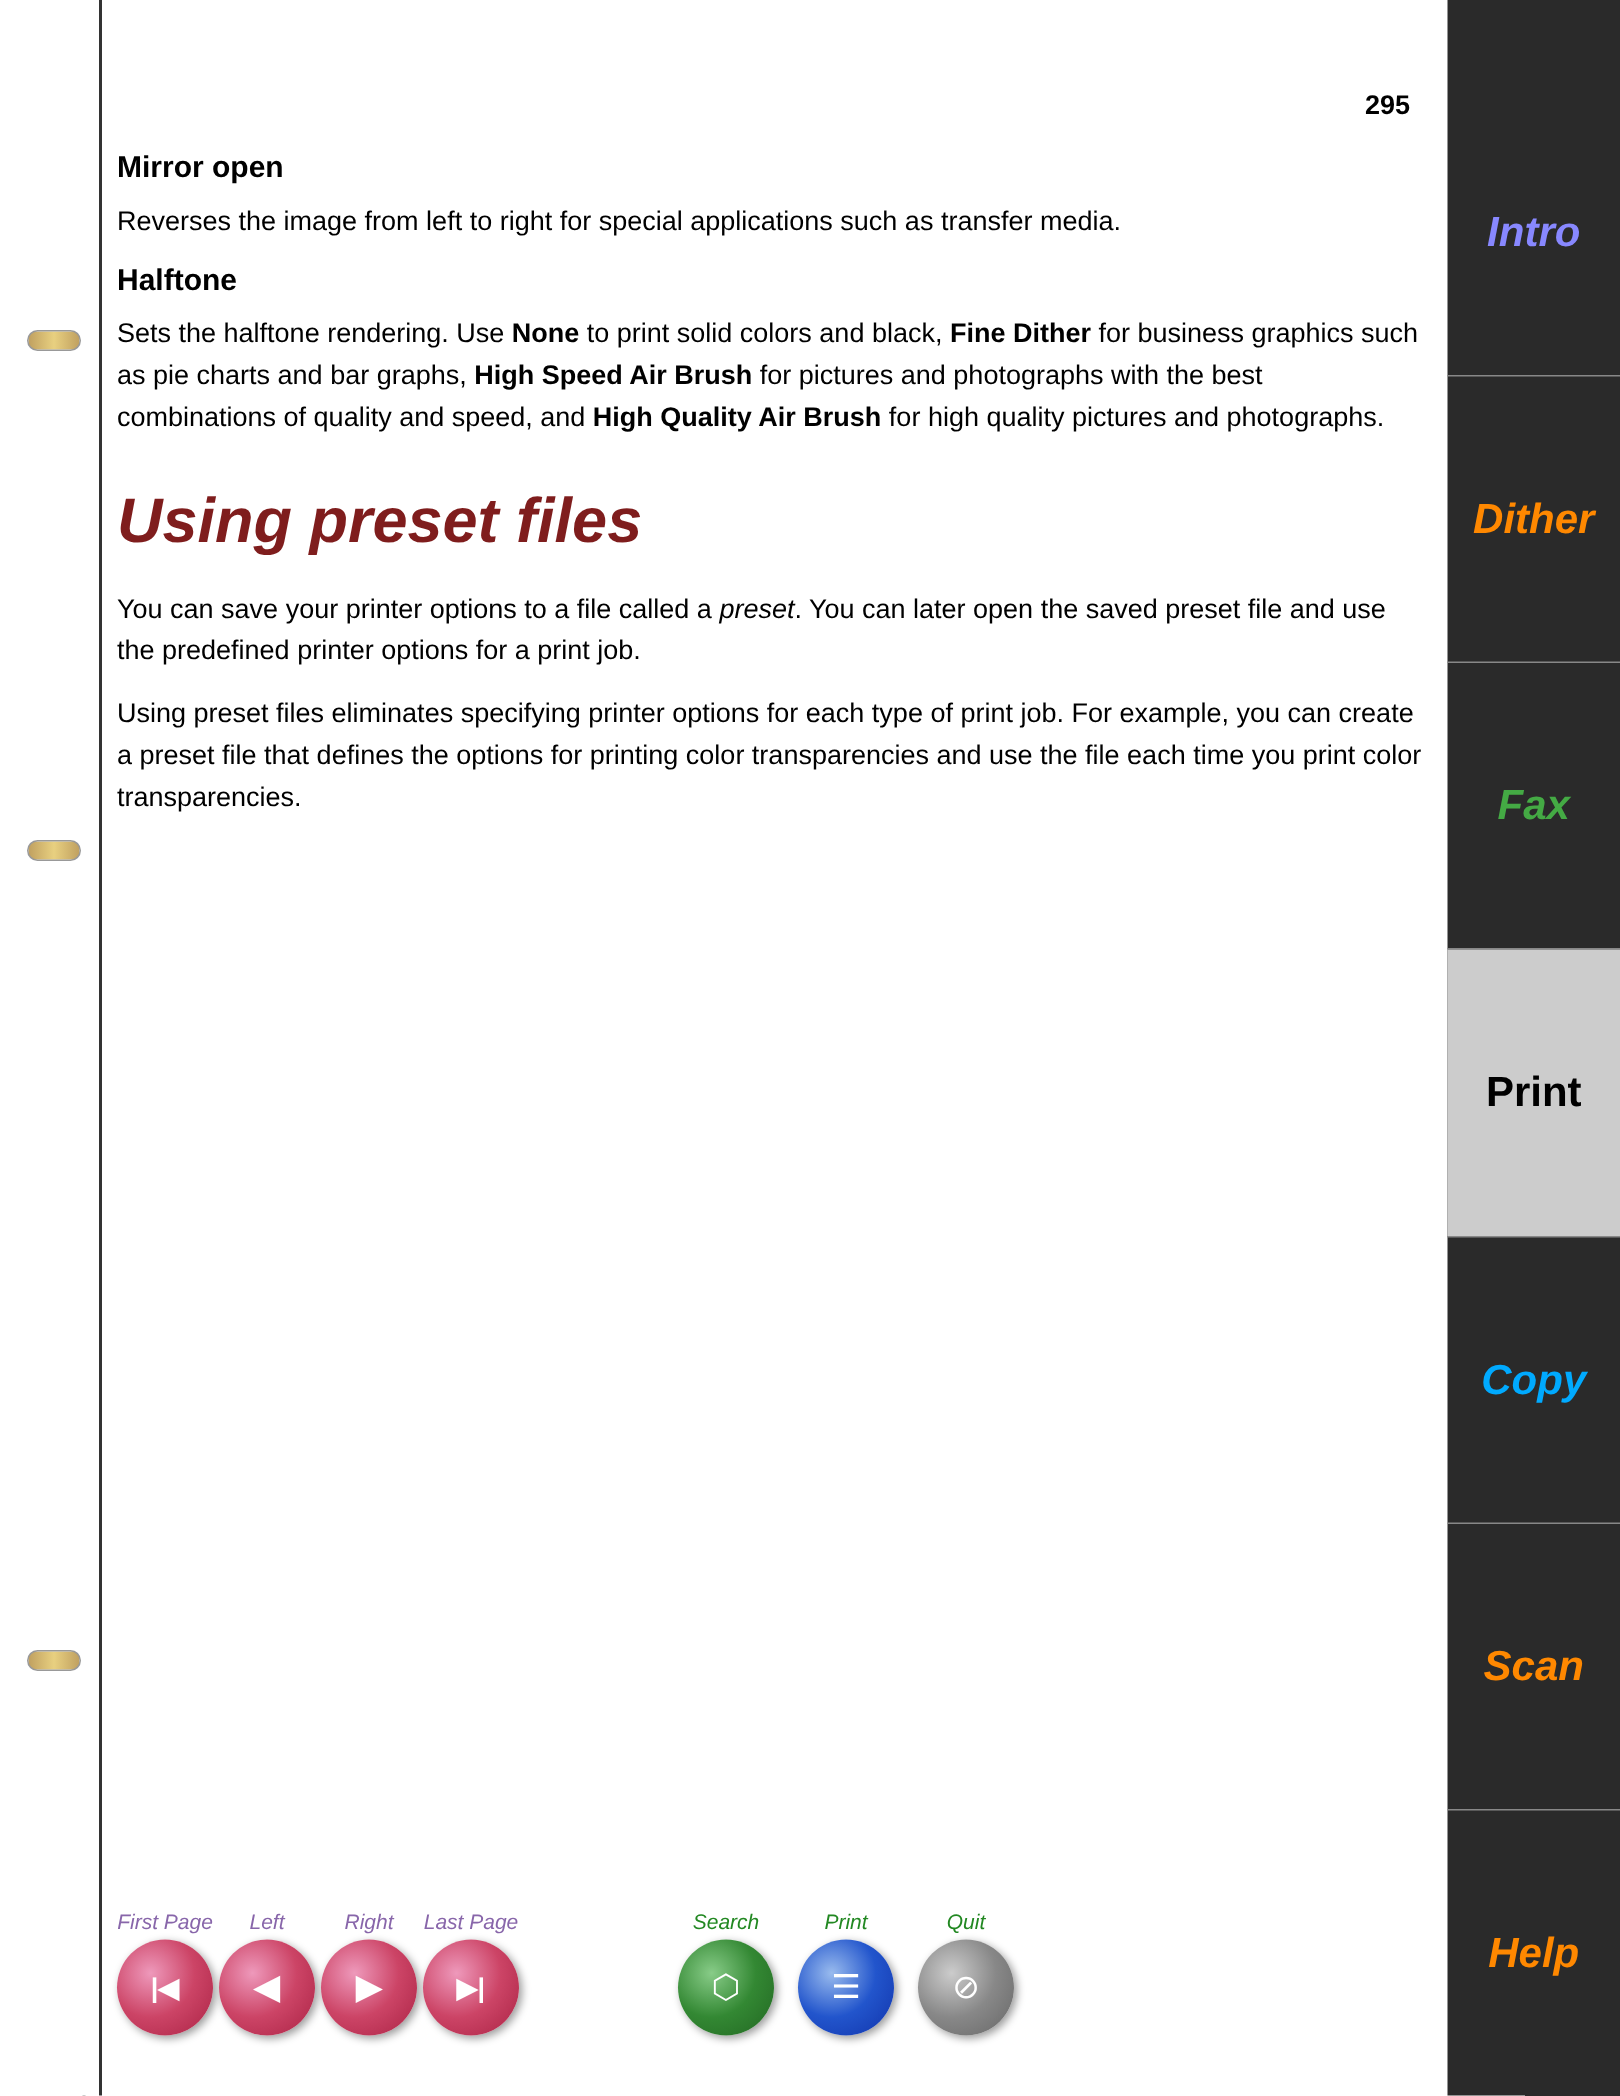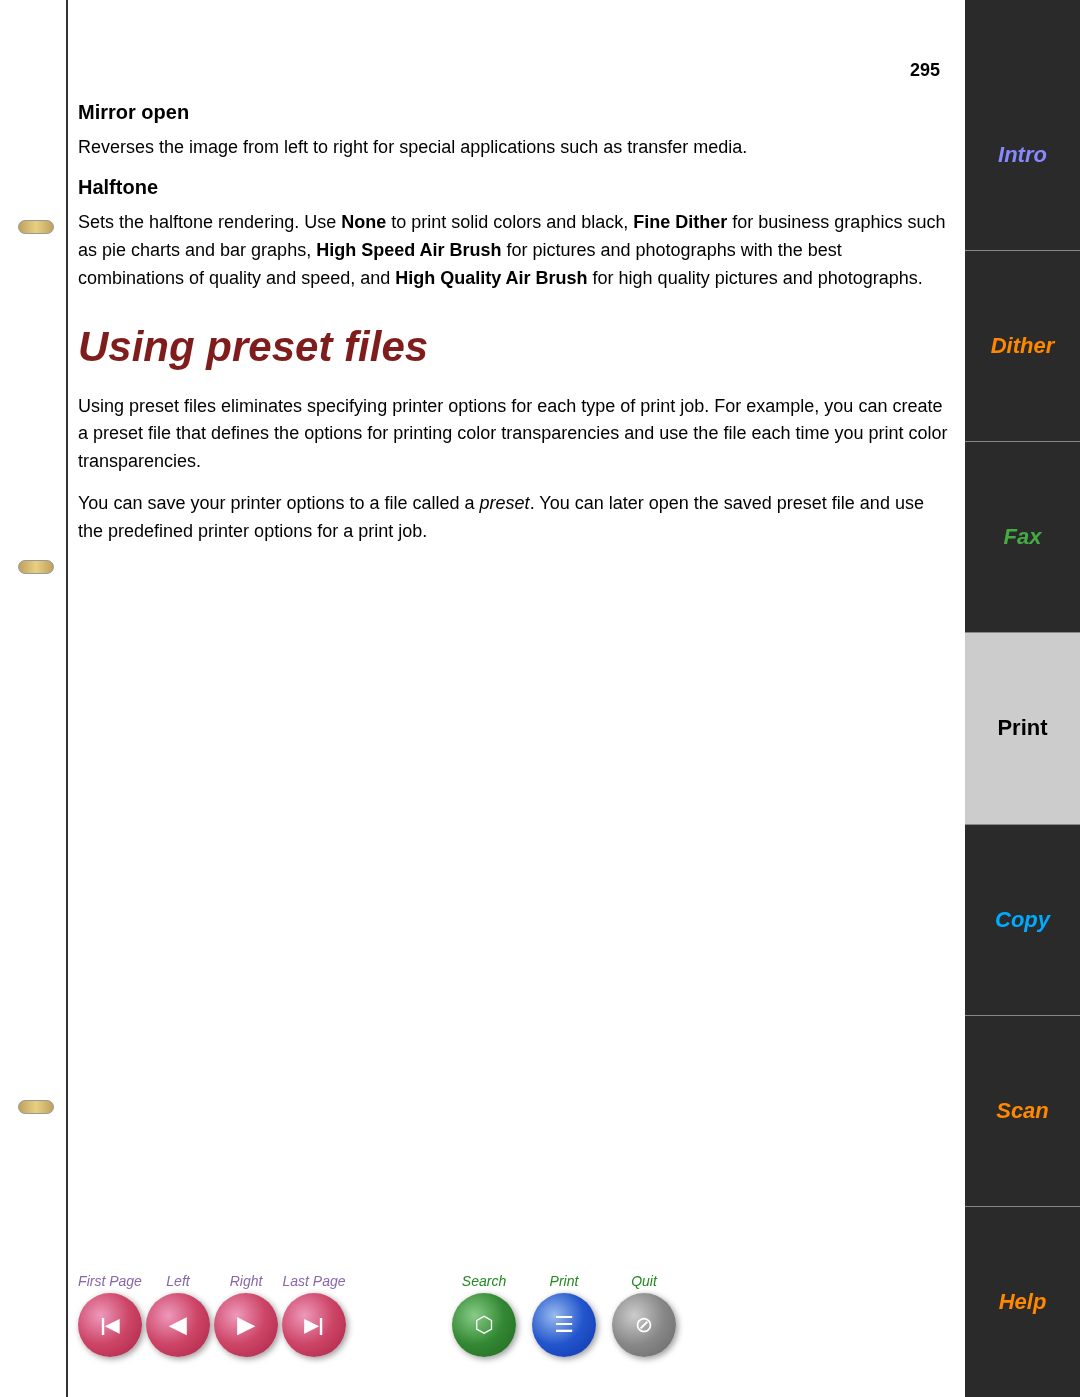--- a/index.html
+++ b/index.html
@@ -53,21 +53,21 @@
       align-items: center;
       justify-content: center;
       cursor: pointer;
       position: relative;
     }
 
     .sidebar-tab-label {
       font-family: Arial, sans-serif;
       font-style: italic;
       font-weight: bold;
-      font-size: 22px;
+      font-size: 28px;
       text-align: center;
       padding: 18px 0;
     }
 
     .tab-intro { color: #8888ff; }
     .tab-install { color: #ff8800; }
     .tab-fax { color: #44aa44; }
     .tab-copy { color: #00aaff; }
     .tab-scan { color: #ff8800; }
     .tab-help { color: #ff8800; }
@@ -270,25 +270,25 @@
 
   <div class="section-title">Halftone</div>
 
   <div class="body-text">
     <span>Sets the halftone rendering. Use </span><span class="bold-inline">None</span><span> to print solid colors and black, </span><span class="bold-inline">Fine Dither</span><span> for business graphics such as pie charts and bar graphs, </span><span class="bold-inline">High Speed Air Brush</span><span> for pictures and photographs with the best combinations of quality and speed, and </span><span class="bold-inline">High Quality Air Brush</span><span> for high quality pictures and photographs.</span>
   </div>
 
 
   <div class="chapter-title">Using preset files</div>
 
-  <div class="body-text">Using preset files eliminates specifying printer options for each type of print job. For example, you can create a preset file that defines the options for printing color transparencies and use the file each time you print color transparencies.</div>
-
   <div class="body-text">
     <span>You can save your printer options to a file called a </span><span class="italic-inline">preset</span><span>. You can later open the saved preset file and use the predefined printer options for a print job.</span>
   </div>
+
+  <div class="body-text">Using preset files eliminates specifying printer options for each type of print job. For example, you can create a preset file that defines the options for printing color transparencies and use the file each time you print color transparencies.</div>
 
 </div>
 
 <div class="nav-bar">
 
   <div class="nav-col" style="margin-right:4px;">
     <div class="nav-label">First Page</div>
     <button class="nav-button">
       <span class="nav-icon" style="font-size:18px; font-family:Arial;">|◀</span>
     </button>

